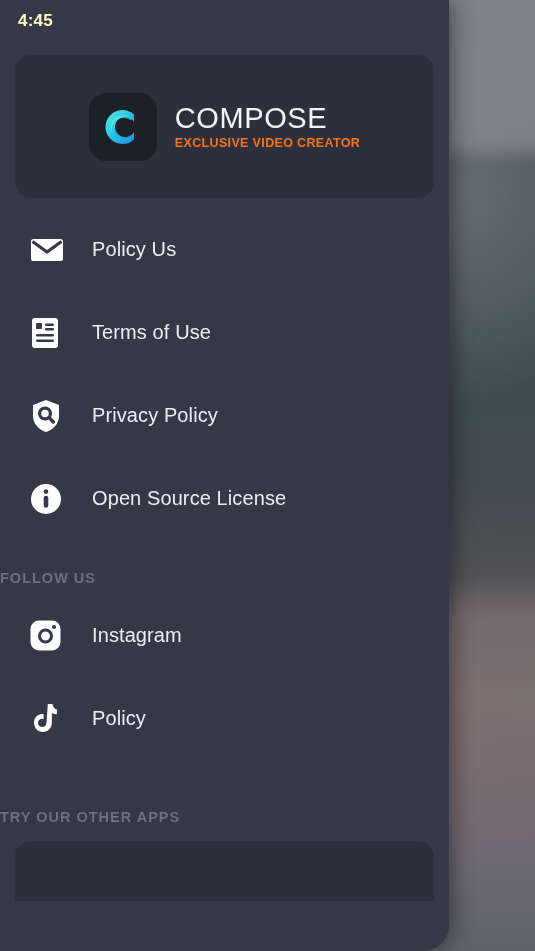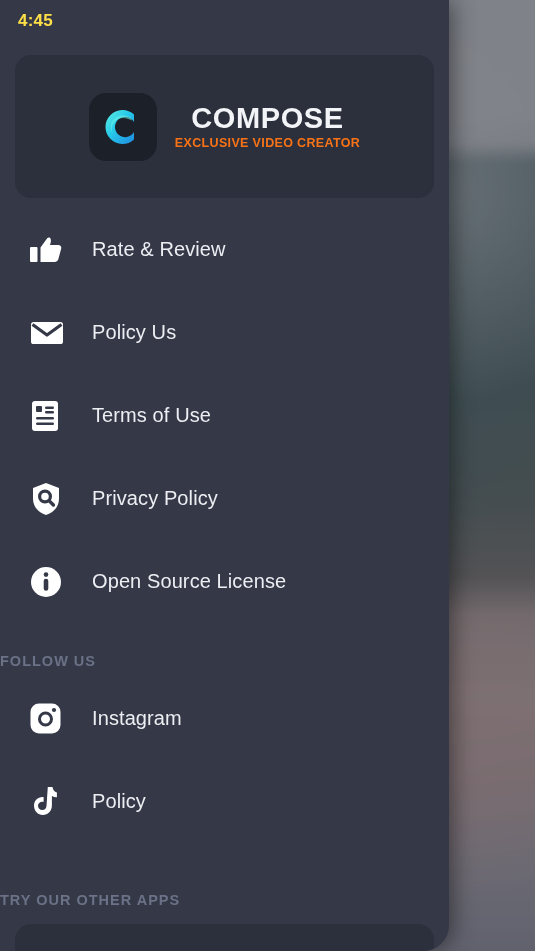--- a/index.html
+++ b/index.html
@@ -50,21 +50,21 @@
     overflow:hidden;
   }
   
   #statusbar {
     position:relative;
     height:42px;
     display:flex; align-items:center;
     padding:0 16px 0 18px;
   }
   #clock {
-    color:#fde047;
+    color:#fef9c3;
     font-size:17px;
     font-weight:bold;
     letter-spacing:.2px;
   }
   
   #header-card {
     margin:13px 15px 0 15px;
     height:143px;
     background:#2c303c;
     border-radius:16px;
@@ -75,24 +75,23 @@
     width:68px; height:68px;
     border-radius:17px;
     background:#1b2029;
     display:flex; align-items:center; justify-content:center;
     flex:none;
   }
   #brand-text { display:flex; flex-direction:column; gap:2px; }
   #app-title {
     color:#f2f4f7;
     font-size:29px;
-    font-weight:bold;
+    font-weight:normal;
     letter-spacing:.6px;
     line-height:1.05;
-    text-align:center;
   }
   #app-subtitle {
     color:#f97316;
     font-size:12.5px;
     font-weight:bold;
     letter-spacing:.35px;
   }
   
   #menu { padding-top:24px; }
   .menu-item {
@@ -158,29 +157,20 @@
         </svg>
       </div>
       <div id="brand-text">
         <div id="app-title">COMPOSE</div>
         <div id="app-subtitle">EXCLUSIVE VIDEO CREATOR</div>
       </div>
     </div>
 
     <div id="menu">
 
-      <div class="menu-item">
-        <span class="mi-icon">
-          <svg width="34" height="32" viewBox="0 0 34 32">
-            <rect x="0" y="13" width="7.5" height="15" rx="1" fill="#ffffff"></rect>
-            <path d="M10.5 28V13.5l6.7-9.2c0.9-1.3 2.9-1.1 3.4 0.4 0.6 1.8 0.3 3.9-0.6 6.2h8.4c1.9 0 3.3 1.8 2.8 3.6l-2.8 10.6c-0.4 1.7-1.9 2.9-3.6 2.9z" fill="#ffffff"></path>
-          </svg>
-        </span>
-        <span class="mi-label">Rate &amp; Review</span>
-      </div>
 
       <div class="menu-item">
         <span class="mi-icon">
           <svg width="34" height="28" viewBox="0 0 34 28">
             <rect x="1" y="3" width="32" height="22" rx="2.6" fill="#ffffff"></rect>
             <path d="M2.5 5.5 17 16 31.5 5.5" fill="none" stroke="#343847" stroke-width="3.2" stroke-linejoin="round"></path>
           </svg>
         </span>
         <span class="mi-label">Policy Us</span>
       </div>

